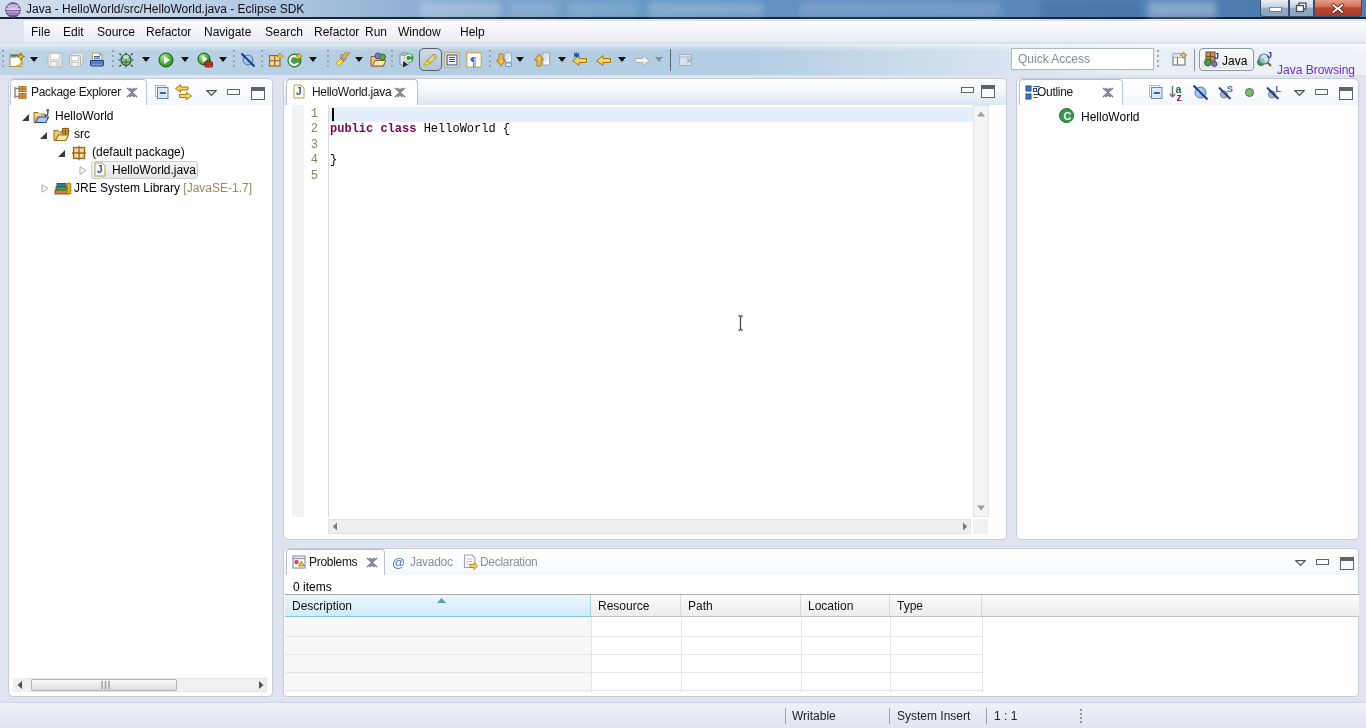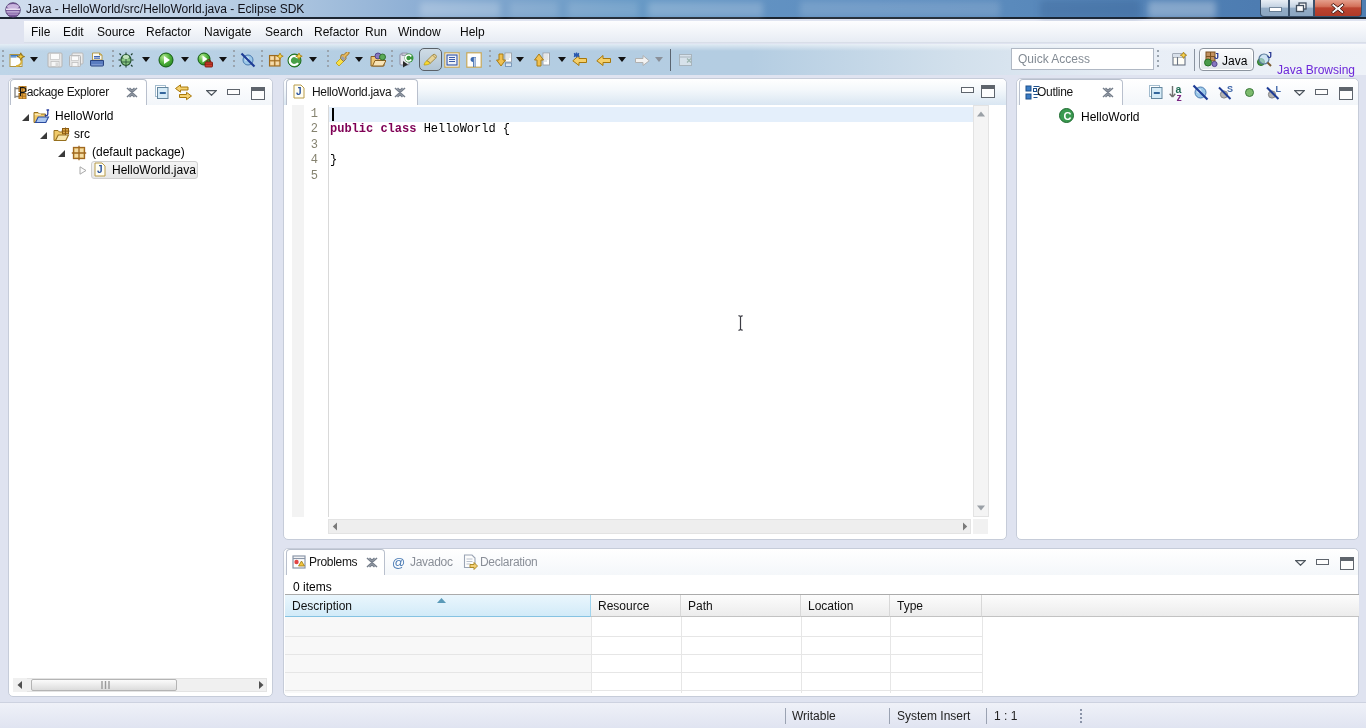--- a/index.html
+++ b/index.html
@@ -310,21 +310,21 @@
 
 <div class="panel" id="pkg" style="left:8px;top:78px;width:265px;height:619px;">
   <div class="tabrow" style="background:linear-gradient(#ffffff,#f2f6fa);"></div>
   <div class="tab" style="left:1px;width:137px;"></div>
   <svg class="abs" style="left:5px;top:7px" width="16" height="13" viewBox="0 0 16 13">
     <path d="M1 1 v11 M1 2.5 h4 M1 10.5 h4" stroke="#8a8a8a" stroke-width="1.4" fill="none"></path>
     <rect x="5" y="0" width="7" height="5.5" fill="#e8a33d" stroke="#9c6a1e" stroke-width="1"></rect>
     <rect x="5" y="7.5" width="7" height="5.5" fill="#e8a33d" stroke="#9c6a1e" stroke-width="1"></rect>
     <path d="M8.5 0 v5.5 M5 2.7 h7 M8.5 7.5 v5.5 M5 10.2 h7" stroke="#9c6a1e" stroke-width="0.8"></path>
   </svg>
-  <div class="tabtxt" style="left:10px">Package Explorer</div>
+  <div class="tabtxt" style="left:22px">Package Explorer</div>
   <svg class="abs" style="left:117px;top:8px" width="12" height="11" viewBox="0 0 12 11">
     <path d="M1 1 L11 10 M11 1 L1 10 M3.5 1 L6 3.2 L8.5 1 M3.5 10 L6 7.8 L8.5 10" stroke="#747d8a" stroke-width="1.5" fill="none"></path>
   </svg>
 
   <svg class="abs" style="left:145px;top:6px" width="16" height="16" viewBox="0 0 16 16">
     <rect x="1.5" y="0.5" width="10" height="11" fill="#ffffff" stroke="#a3bcce" stroke-width="1"></rect>
     <rect x="3.5" y="2.5" width="10.5" height="11" fill="#d6ebf7" stroke="#64869e" stroke-width="1"></rect>
     <path d="M5.8 8 h6" stroke="#174f8c" stroke-width="1.7"></path>
   </svg>
   <svg class="abs" style="left:166px;top:5px" width="18" height="18" viewBox="0 0 18 18">
@@ -378,20 +378,32 @@
   <div class="trow" style="top:82px">
     <div style="position:absolute;left:82px;top:0px;width:107px;height:18px;background:linear-gradient(#f4f4f4,#e6e6e6);border:1px solid #cfcfcf;border-radius:3px;"></div>
     <svg class="abs" style="left:70px;top:5px" width="8" height="9" viewBox="0 0 8 9">
         <path d="M1 0.8 L7 4.5 L1 8.2 Z" fill="#fdfdfd" stroke="#a8a8a8" stroke-width="1"></path>
       </svg>
     <svg class="abs" style="left:85px;top:1px" width="12" height="15" viewBox="0 0 12 15">
       <path d="M1 1 H8 L11 4 V14 H1 Z" fill="#fffef4" stroke="#b89b48" stroke-width="1"></path>
       <text x="3" y="11" font-family="Liberation Sans" font-size="10" font-weight="bold" fill="#2a53a0">J</text>
     </svg>
     <div class="tlabel" style="left:103px">HelloWorld.java</div>
+  </div>
+  <div class="trow" style="top:100px">
+    <svg class="abs" style="left:32px;top:5px" width="8" height="9" viewBox="0 0 8 9">
+        <path d="M1 0.8 L7 4.5 L1 8.2 Z" fill="#fdfdfd" stroke="#a8a8a8" stroke-width="1"></path>
+      </svg>
+    <svg class="abs" style="left:45px;top:2px" width="20" height="16" viewBox="0 0 20 16">
+      <rect x="3" y="2.5" width="9" height="3.2" fill="#3878b4" stroke="#1d4a78" stroke-width="0.9"></rect>
+      <rect x="2" y="5.7" width="11" height="3.4" fill="#3fa05c" stroke="#1e6234" stroke-width="0.9"></rect>
+      <rect x="1" y="9.1" width="13" height="3.9" fill="#cd7f44" stroke="#8c4c1c" stroke-width="0.9"></rect>
+      <path d="M15.5 2 c1.8 0 1.8 2.4 0.4 2.8 c1.6 0.4 1.6 2.6 0.2 3 c1.5 0.5 1.4 2.6 0 3.1 c1.2 0.4 1.2 2.1 -0.3 2.1 l-1.8 0 c-1.4 -0.6 -1.3 -2.2 -0.2 -2.8 c-1.3 -0.6 -1.3 -2.4 0 -3 c-1.3 -0.7 -1.2 -2.5 0.1 -3 c-1.1 -0.6 -1 -2.2 0.3 -2.2 z" fill="#eab308" stroke="#9c7508" stroke-width="0.9"></path>
+    </svg>
+    <div class="tlabel" style="left:65px">JRE System Library <span style="color:#9c8a57">[JavaSE-1.7]</span></div>
   </div>
 
   <div class="sbtrack" style="left:4px;top:599px;width:254px;height:14px;"></div>
   <div style="position:absolute;left:4px;top:599px;width:14px;height:14px;background:#f0f0f0;"></div>
   <svg class="abs" style="left:8px;top:602px" width="6" height="8" viewBox="0 0 6 8">
       <path d="M5 0 L0.5 4 L5 8 Z" fill="#505050"></path>
     </svg>
   <div style="position:absolute;left:22px;top:600px;width:146px;height:12px;background:linear-gradient(#fbfbfb,#dcdcdc);border:1px solid #b4b4b4;border-radius:2px;"></div>
   <svg class="abs" style="left:92px;top:602px" width="10" height="8">
       <path d="M1 0 v8 M4.5 0 v8 M8 0 v8" stroke="#9a9a9a" stroke-width="1.4"></path>

